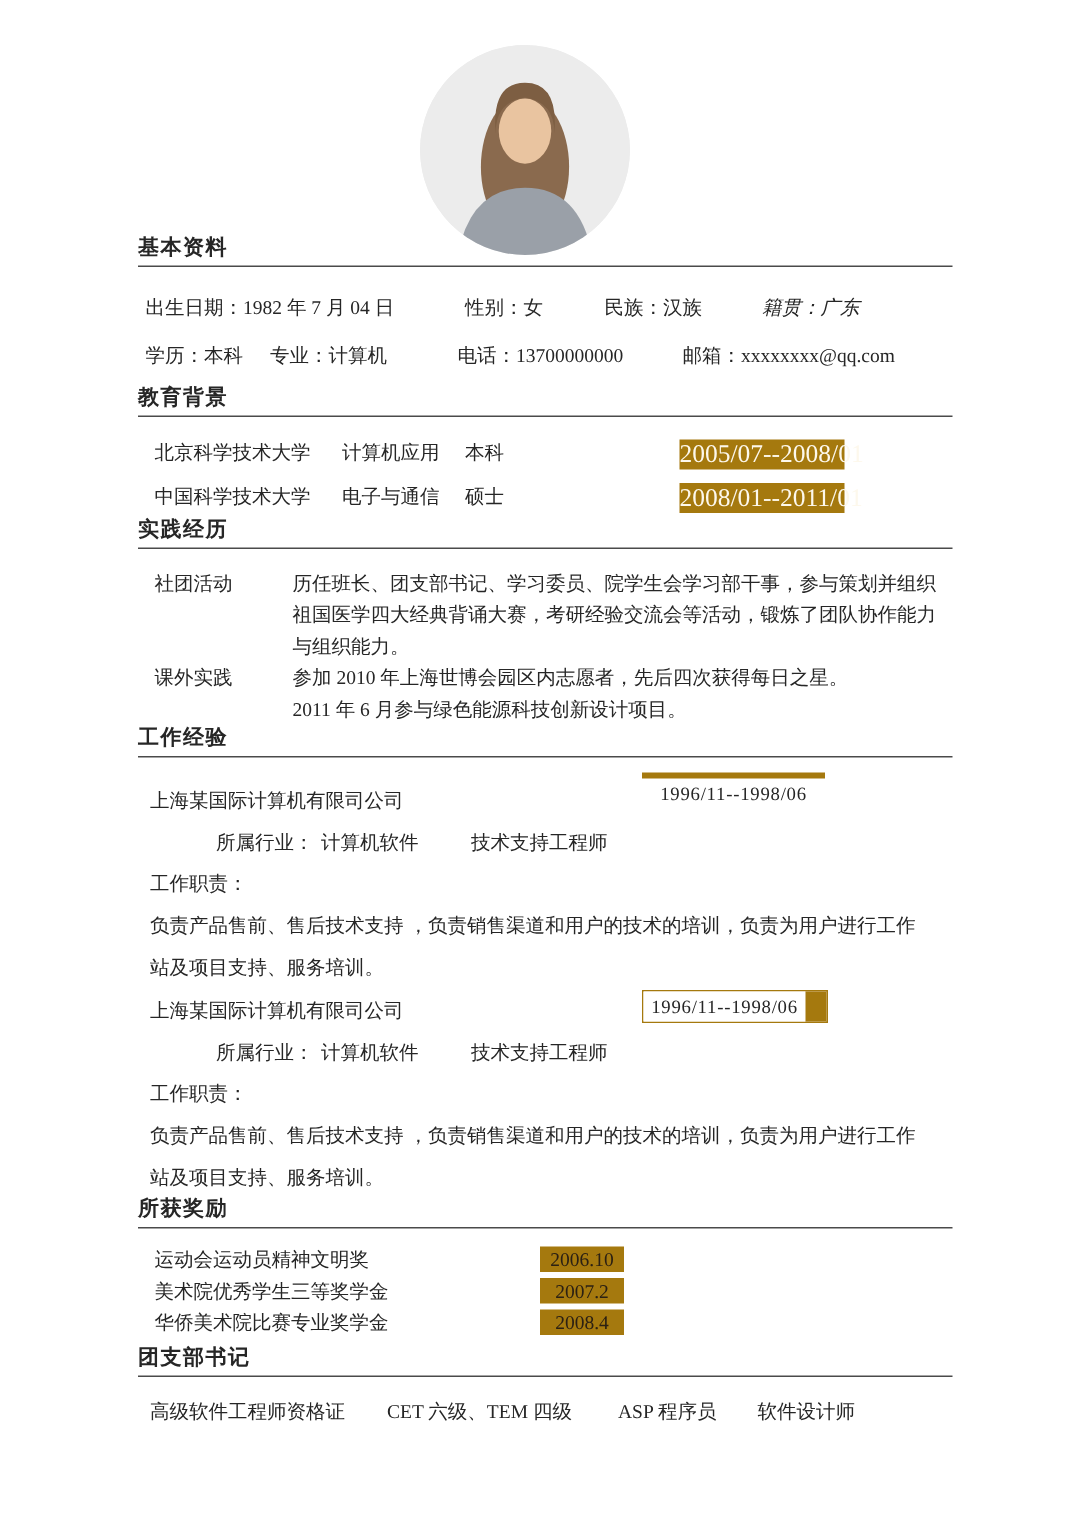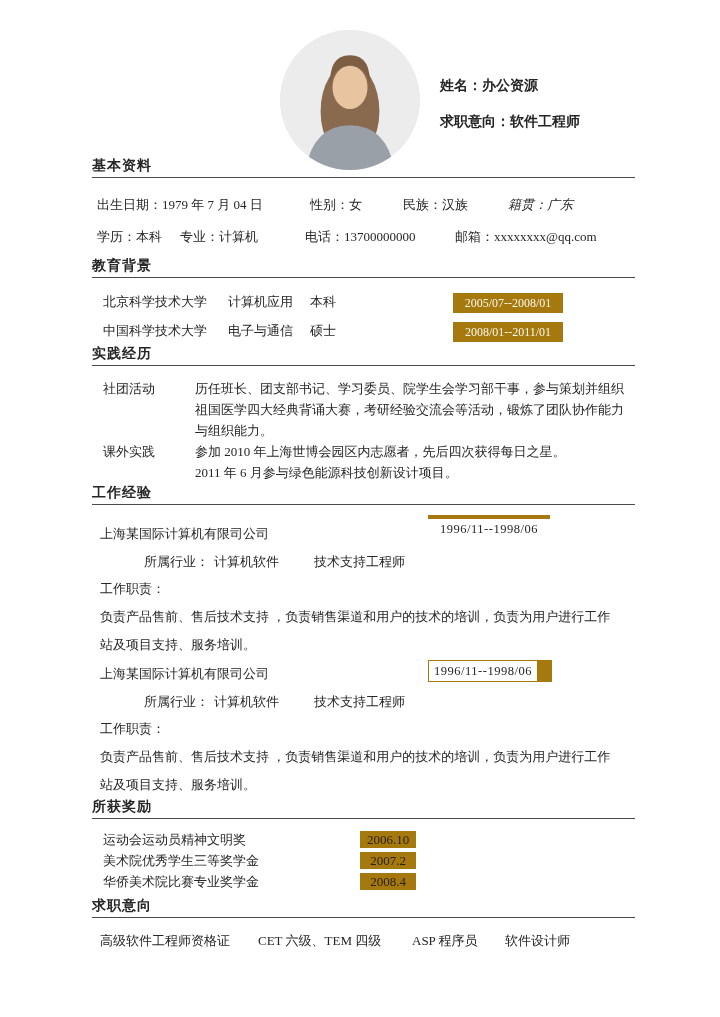--- a/index.html
+++ b/index.html
@@ -42,21 +42,21 @@
   .r1-0{left:5px;}  .r1-1{left:218px;} .r1-2{left:311px;} .r1-3{left:416px;font-style:italic;}
   .r2-0{left:5px;}  .r2-1{left:88px;}  .r2-2{left:213px;} .r2-3{left:363px;}
 
   
   .edu-row{position:relative;height:22px;}
   .edu-row span{position:absolute;top:2px;white-space:nowrap;}
   .edu-school{left:11px;} .edu-major{left:136px;} .edu-degree{left:218px;}
   .edu-period{
     position:absolute;left:361px;top:0;width:110px;height:20px;
     background:var(--accent);color:var(--hl-text);
-    text-align:center;line-height:20px;font-size:12px;
+    text-align:center;line-height:20px;font-size:17px;
   }
 
   
   .practice-item{display:flex;}
   .p-label{width:103px;padding-left:11px;box-sizing:border-box;line-height:21px;white-space:nowrap;}
   .p-body{width:440px;line-height:21px;}
   .p-body div{line-height:21px;}
 
   
   .work-head{position:relative;height:28px;}
@@ -106,30 +106,26 @@
 
   <div class="photo">
     <svg viewBox="0 0 100 100">
       <circle cx="50" cy="50" r="50" fill="#ececec"></circle>
       <ellipse cx="50" cy="58" rx="21" ry="34" fill="#8a6a4e"></ellipse>
       <path d="M18 100 Q24 68 50 68 Q76 68 82 100 Z" fill="#9aa0a8"></path>
       <ellipse cx="50" cy="41" rx="12.5" ry="15.5" fill="#e9c4a0"></ellipse>
       <path d="M36 42 Q34 18 50 18 Q66 18 64 42 Q64 27 50 25 Q36 27 36 42 Z" fill="#7d5e42"></path>
     </svg>
   </div>
-  <div class="head-text">
-    <div class="head-line">姓名：办公资源</div>
-    <div class="head-line">求职意向：软件工程师</div>
-  </div>
 
   <div class="content">
 
     <div class="section-title">基本资料</div>
     <div class="basic-row mt18">
-      <span class="r1-0">出生日期：1979 年 7 月 04 日</span>
+      <span class="r1-0">出生日期：1982 年 7 月 04 日</span>
       <span class="r1-1">性别：女</span>
       <span class="r1-2">民族：汉族</span>
       <span class="r1-3">籍贯：广东</span>
     </div>
     <div class="basic-row mt16">
       <span class="r2-0">学历：本科</span>
       <span class="r2-1">专业：计算机</span>
       <span class="r2-2">电话：13700000000</span>
       <span class="r2-3">邮箱：xxxxxxxx@qq.com</span>
     </div>
@@ -199,21 +195,21 @@
     </div>
     <div class="award-row mt4">
       <span class="award-name">美术院优秀学生三等奖学金</span>
       <span class="award-date">2007.2</span>
     </div>
     <div class="award-row mt4">
       <span class="award-name">华侨美术院比赛专业奖学金</span>
       <span class="award-date">2008.4</span>
     </div>
 
-    <div class="section-title mt8">求职意向</div>
+    <div class="section-title mt8">团支部书记</div>
     <div class="cert-row mt14">
       <span class="c-0">高级软件工程师资格证</span>
       <span class="c-1">CET 六级、TEM 四级</span>
       <span class="c-2">ASP 程序员</span>
       <span class="c-3">软件设计师</span>
     </div>
 
   </div>
 </div>
 

